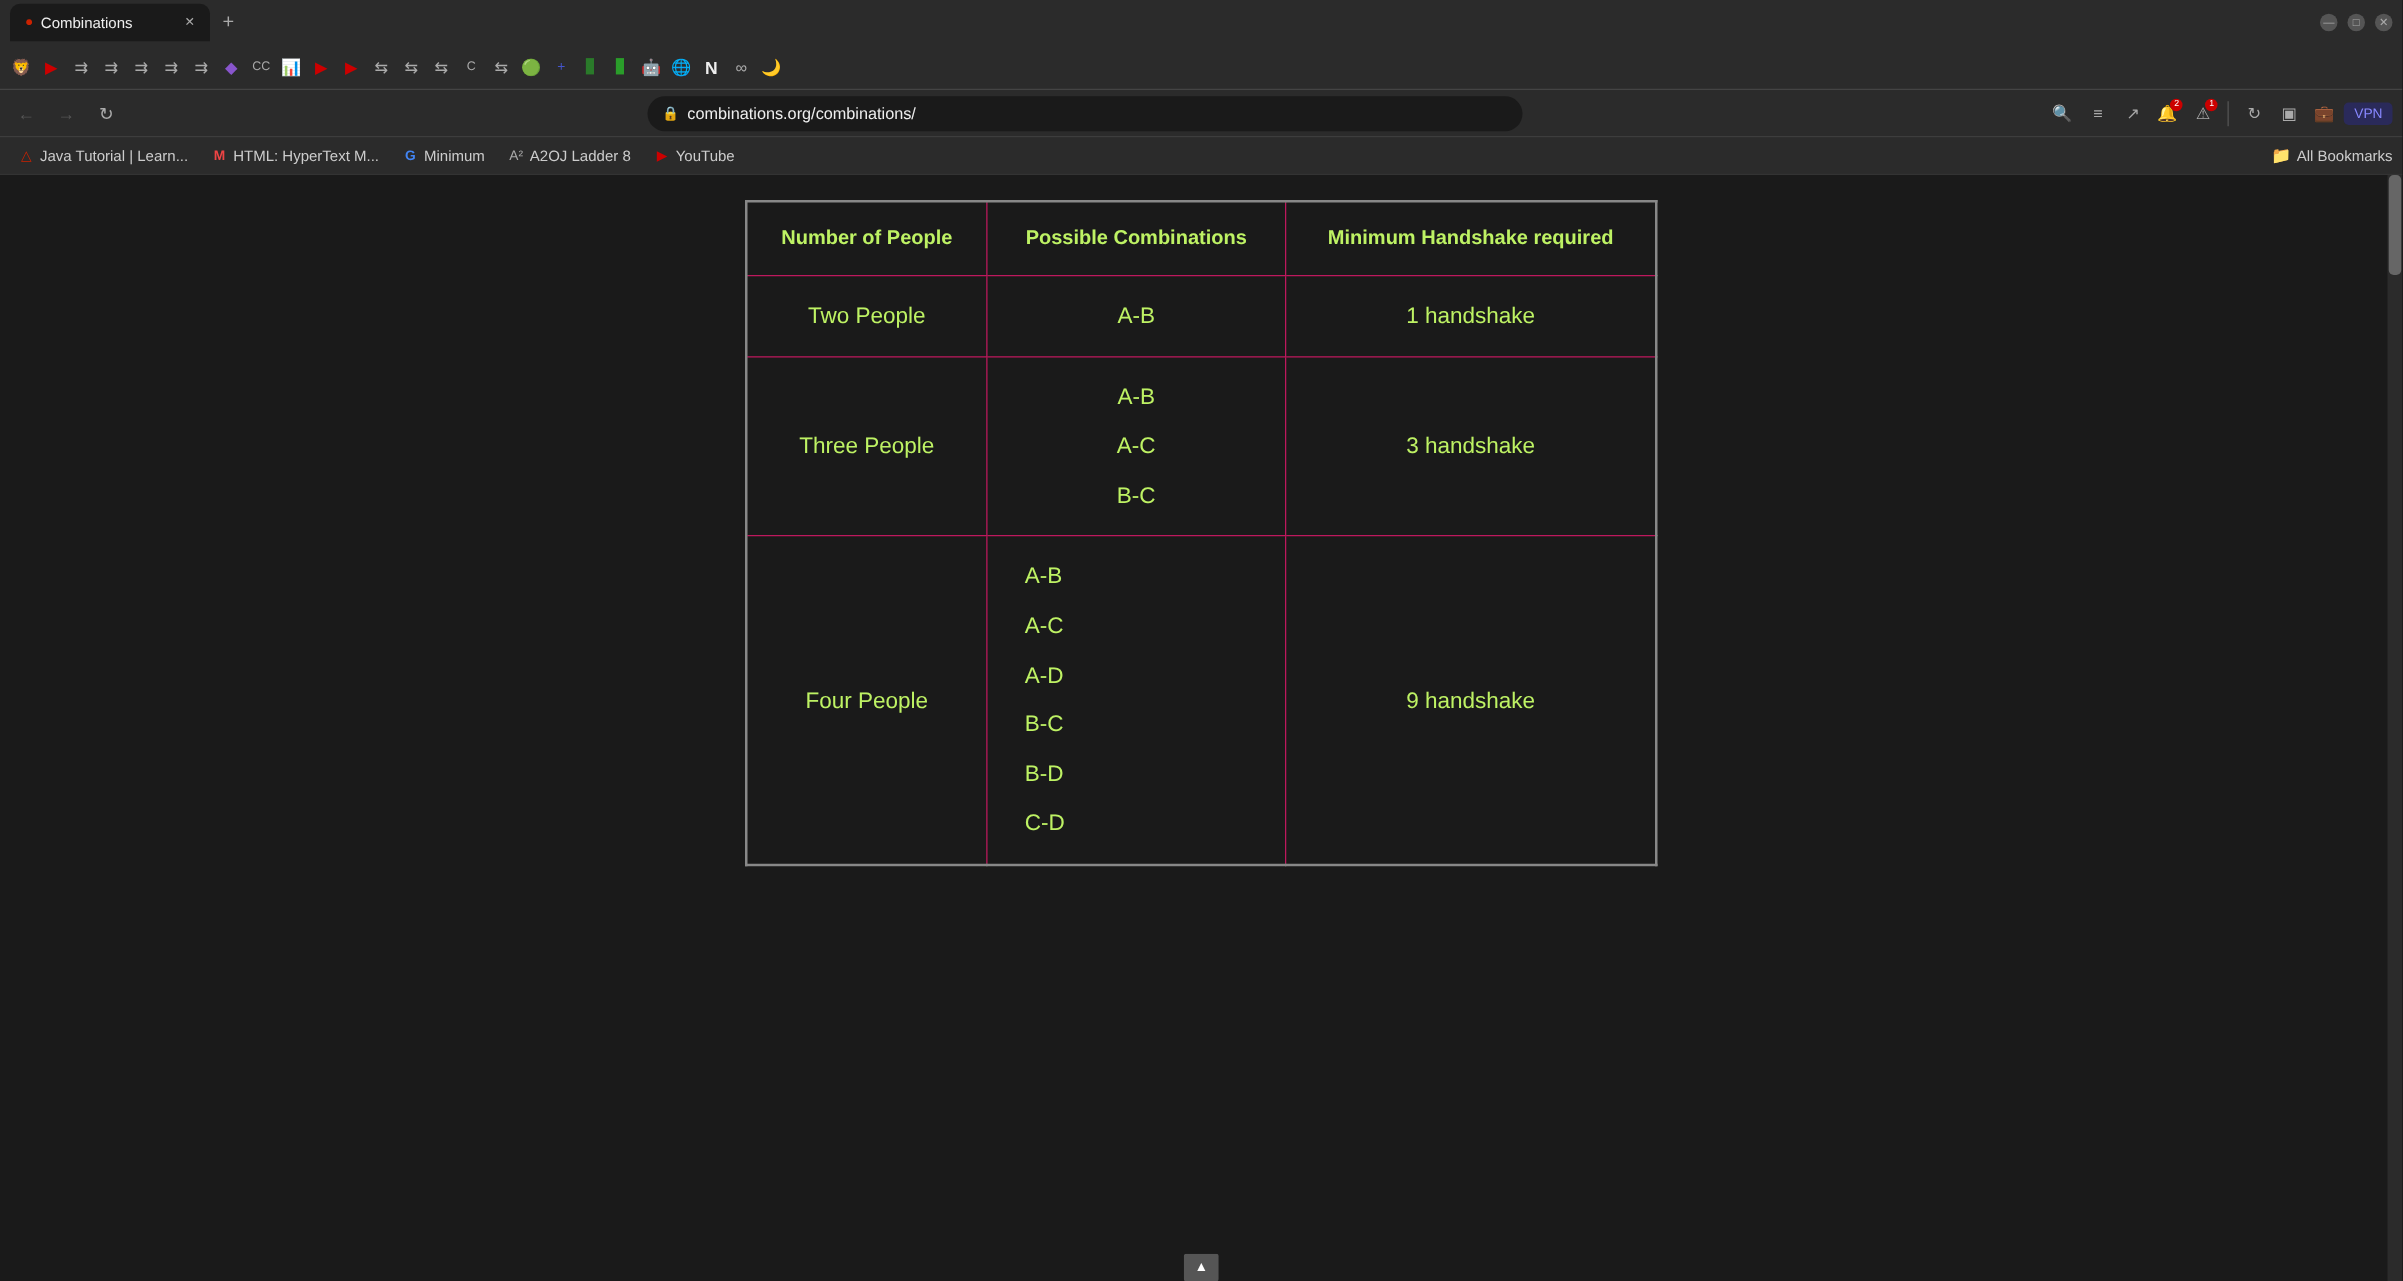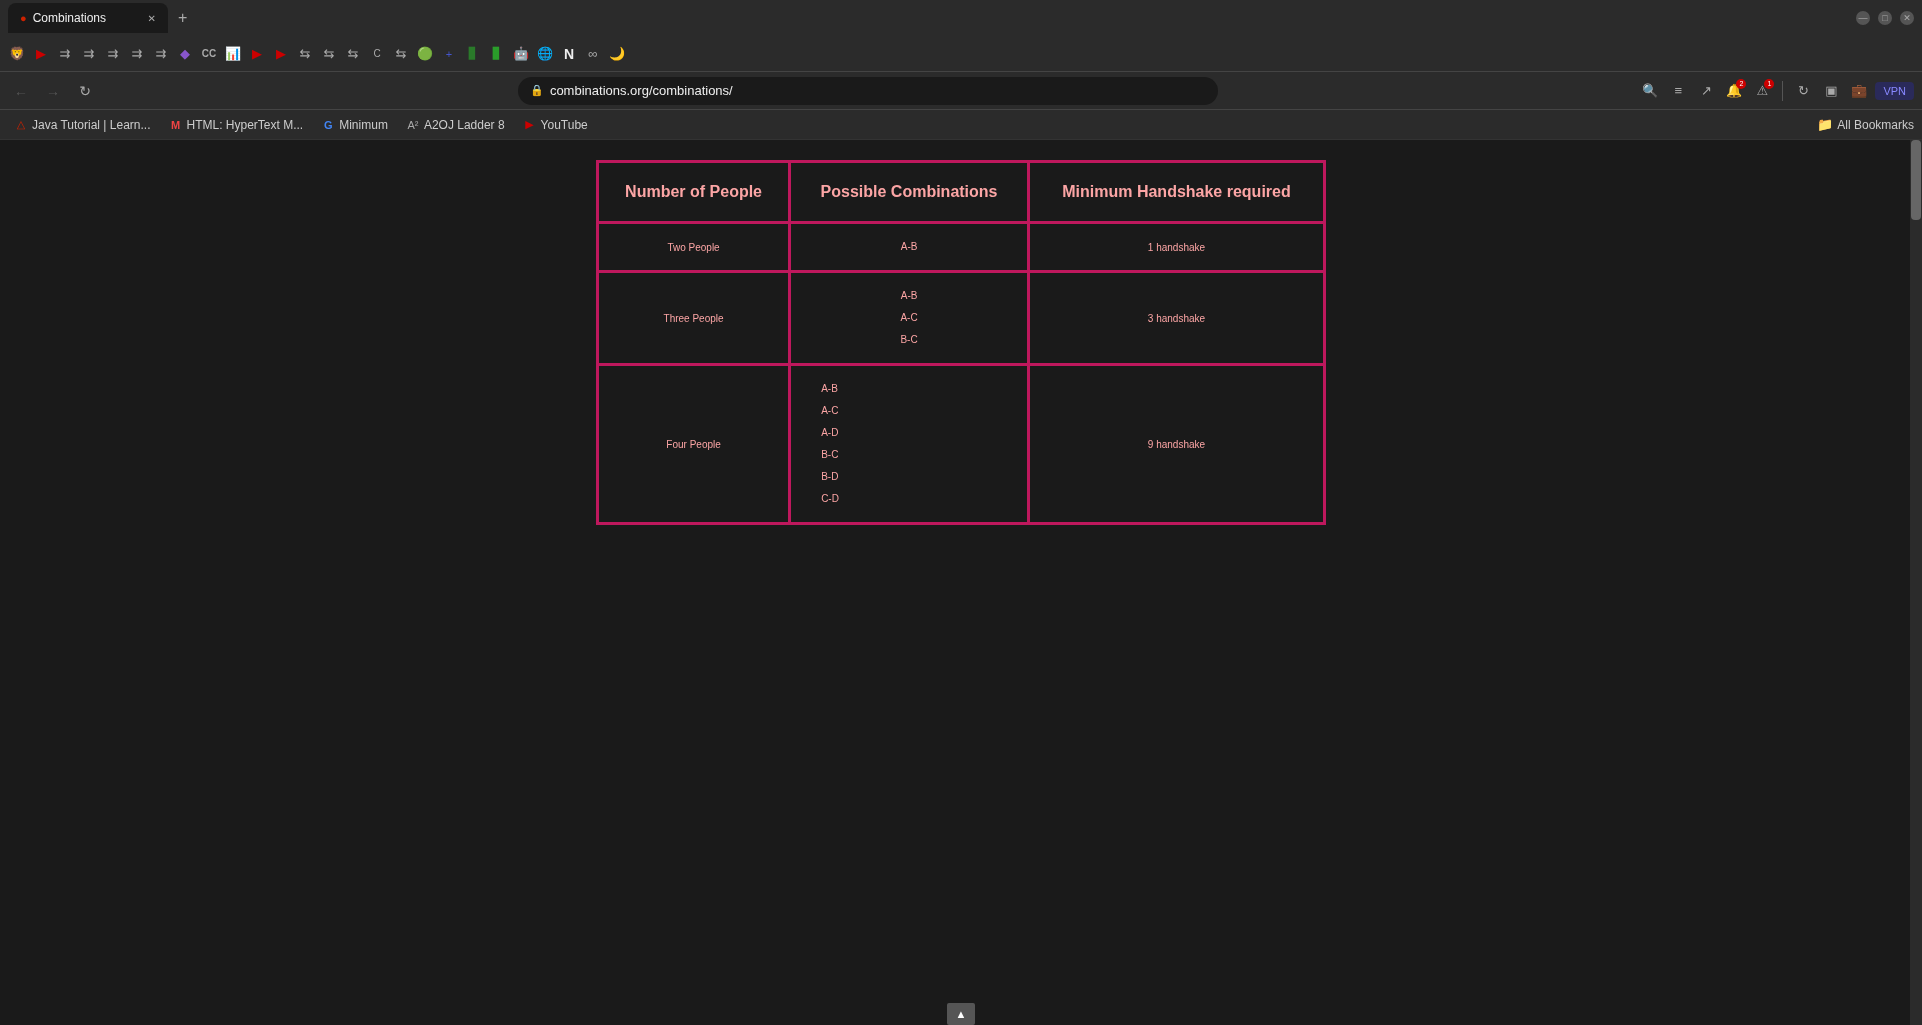--- a/index.html
+++ b/index.html
@@ -223,33 +223,33 @@
 
     
     .handshake-table {
       border-collapse: collapse;
       border: 2px solid #888;
       background: #1a1a1a;
       width: 730px;
     }
     .handshake-table th,
     .handshake-table td {
-      border: 3px solid #be185d;
+      border: 1px solid #be185d;
       padding: 12px 20px;
       text-align: center;
       vertical-align: middle;
-      color: #fca5a5;
+      color: #bef264;
     }
     .handshake-table th {
       font-weight: bold;
       font-size: 16px;
       padding: 20px;
     }
     .handshake-table td {
-      font-size: 10px;
+      font-size: 18px;
     }
     .col-number { width: 185px; }
     .col-possible { width: 230px; }
     .col-minimum { width: 285px; }
 
     .combinations-cell {
       line-height: 2.2;
     }
 
     
@@ -310,21 +310,21 @@
 
 <div class="toolbar-icons">
   <div class="toolbar-icon" style="color:#cc2200;">🦁</div>
   <div class="toolbar-icon" style="color:#cc0000;">▶</div>
   <div class="toolbar-icon" style="color:#aaa;">⇉</div>
   <div class="toolbar-icon" style="color:#aaa;">⇉</div>
   <div class="toolbar-icon" style="color:#aaa;">⇉</div>
   <div class="toolbar-icon" style="color:#aaa;">⇉</div>
   <div class="toolbar-icon" style="color:#aaa;">⇉</div>
   <div class="toolbar-icon" style="color:#8855cc;">◆</div>
-  <div class="toolbar-icon" style="color:#aaa;font-size:10px;font-weight:bold;">CC</div>
+  <div class="toolbar-icon" style="color:#aaa;font-size:10px;font-weight:normal;">CC</div>
   <div class="toolbar-icon" style="color:#e44;">📊</div>
   <div class="toolbar-icon" style="color:#cc0000;">▶</div>
   <div class="toolbar-icon" style="color:#cc0000;">▶</div>
   <div class="toolbar-icon" style="color:#aaa;">⇆</div>
   <div class="toolbar-icon" style="color:#aaa;">⇆</div>
   <div class="toolbar-icon" style="color:#aaa;">⇆</div>
   <div class="toolbar-icon" style="color:#aaa;font-size:10px;">C</div>
   <div class="toolbar-icon" style="color:#aaa;">⇆</div>
   <div class="toolbar-icon" style="color:#2a9d2a;">🟢</div>
   <div class="toolbar-icon" style="color:#45c;font-size:11px;">+</div>

